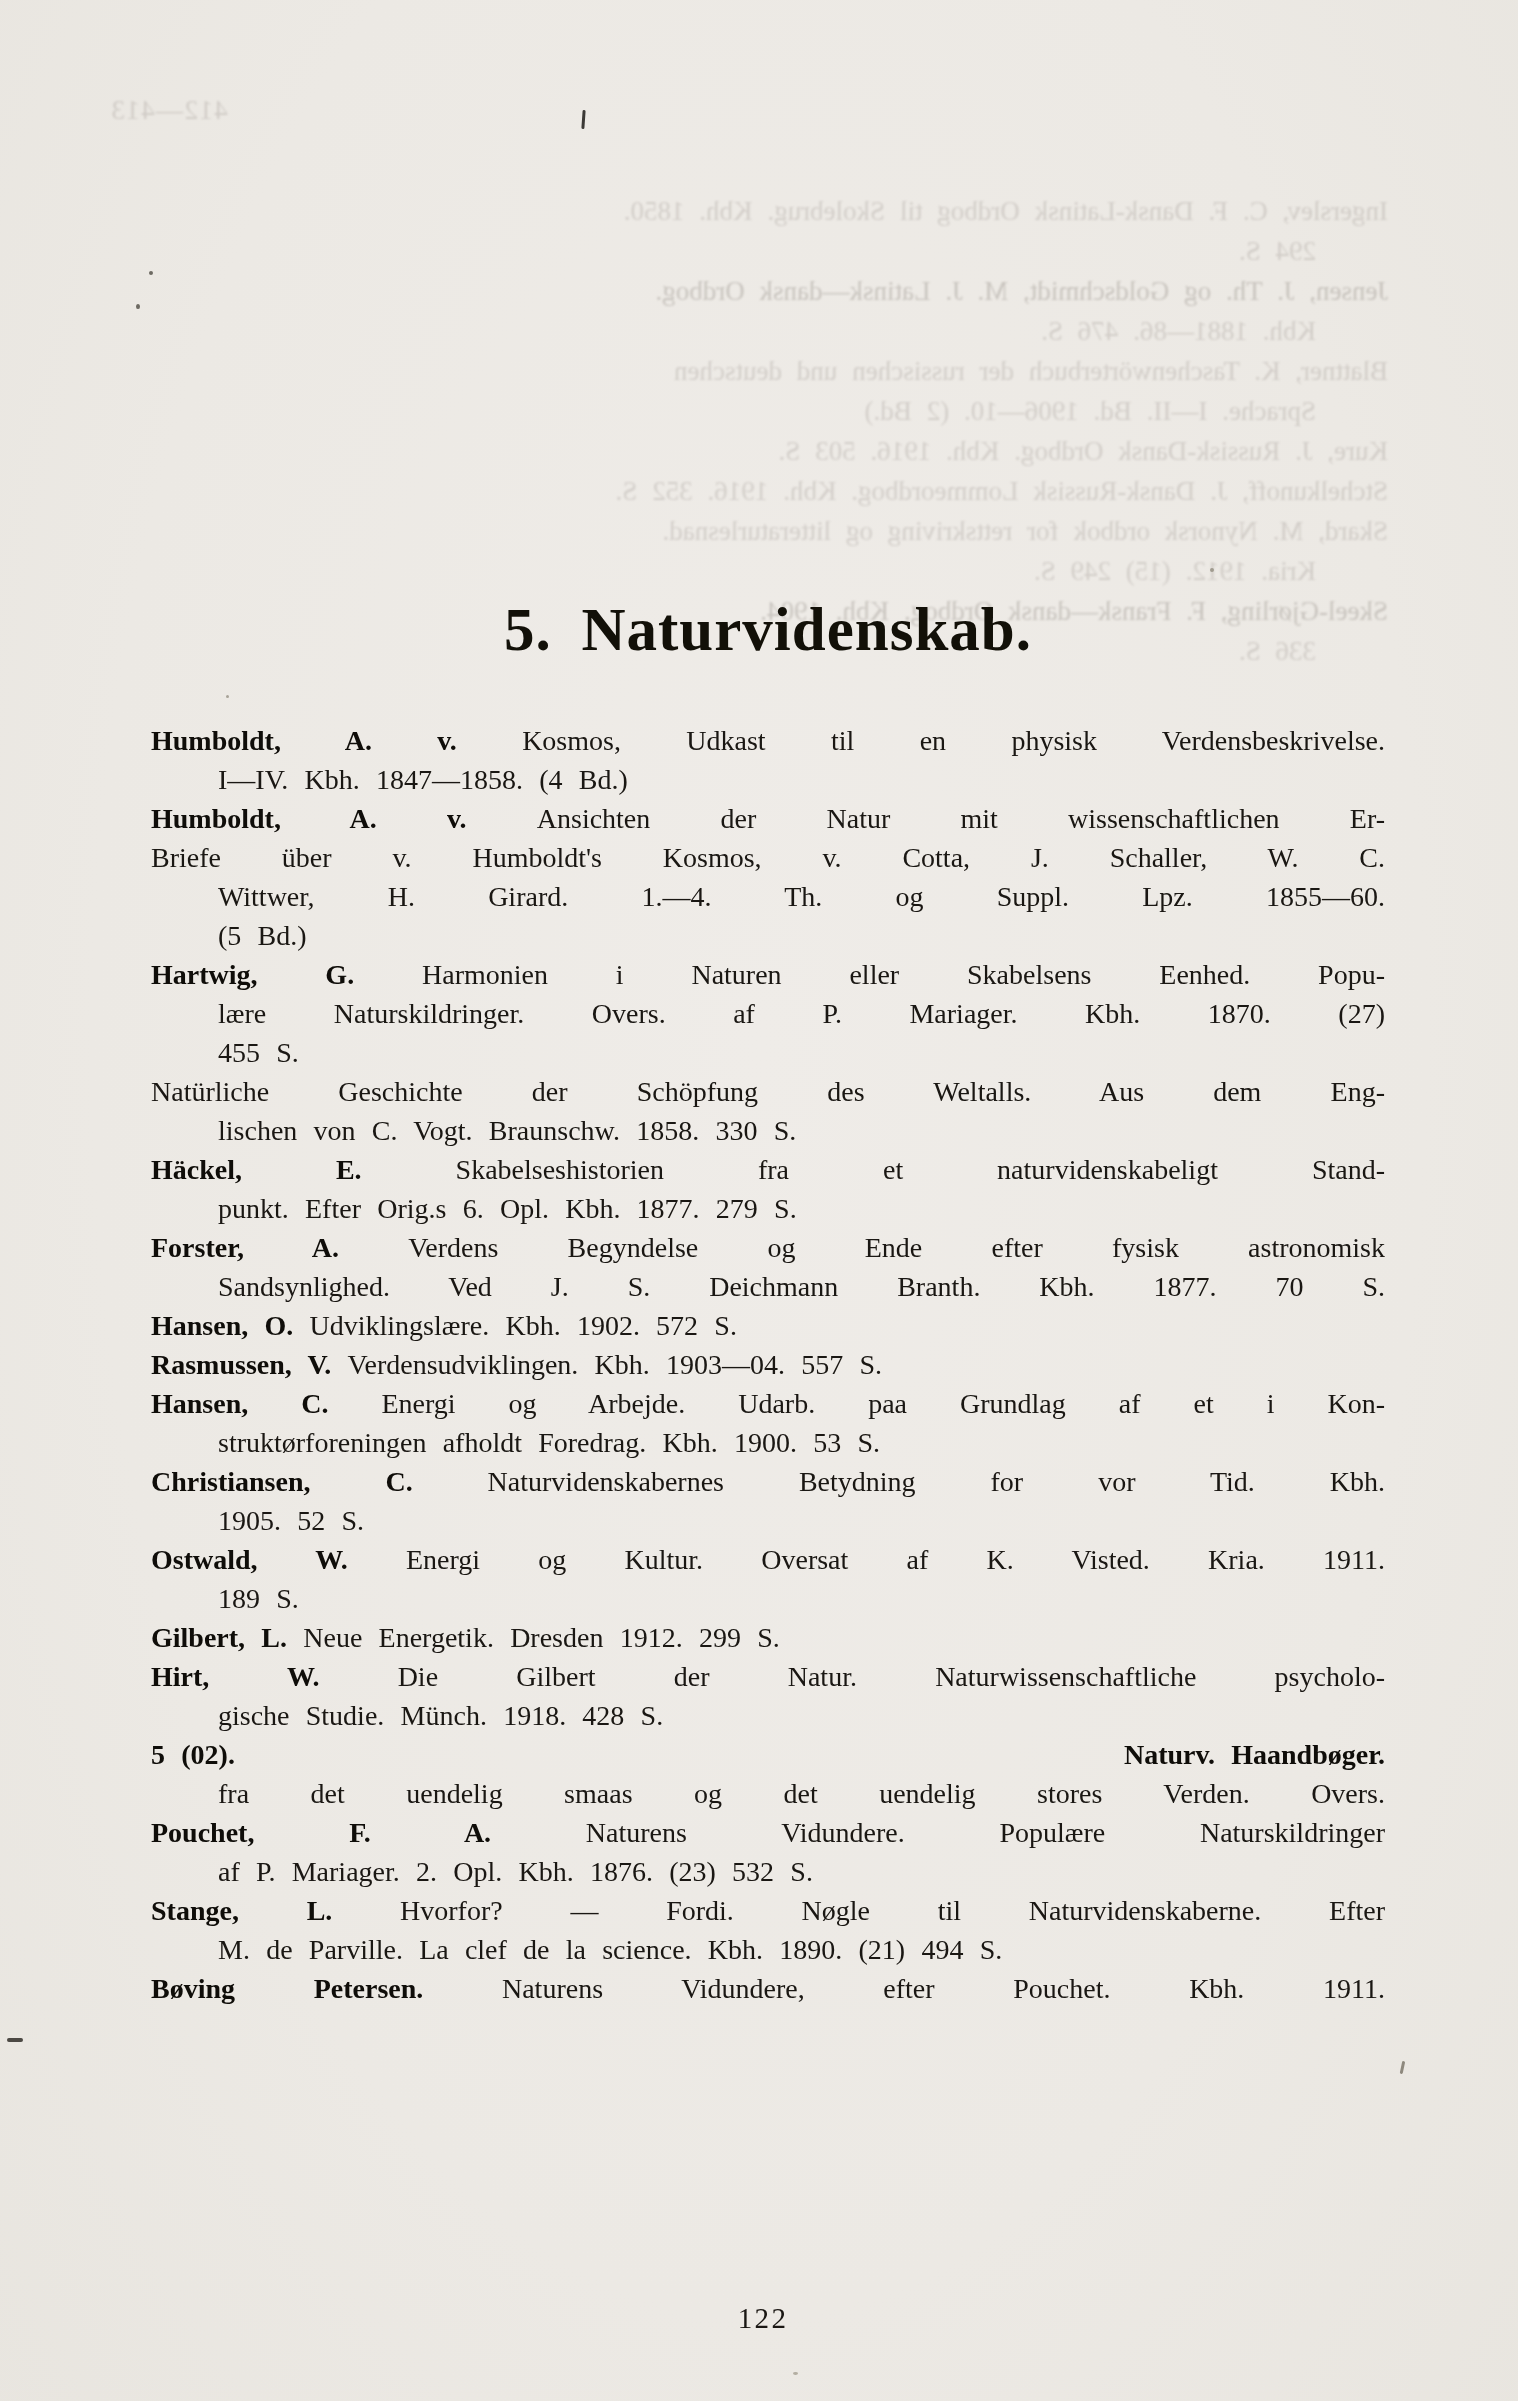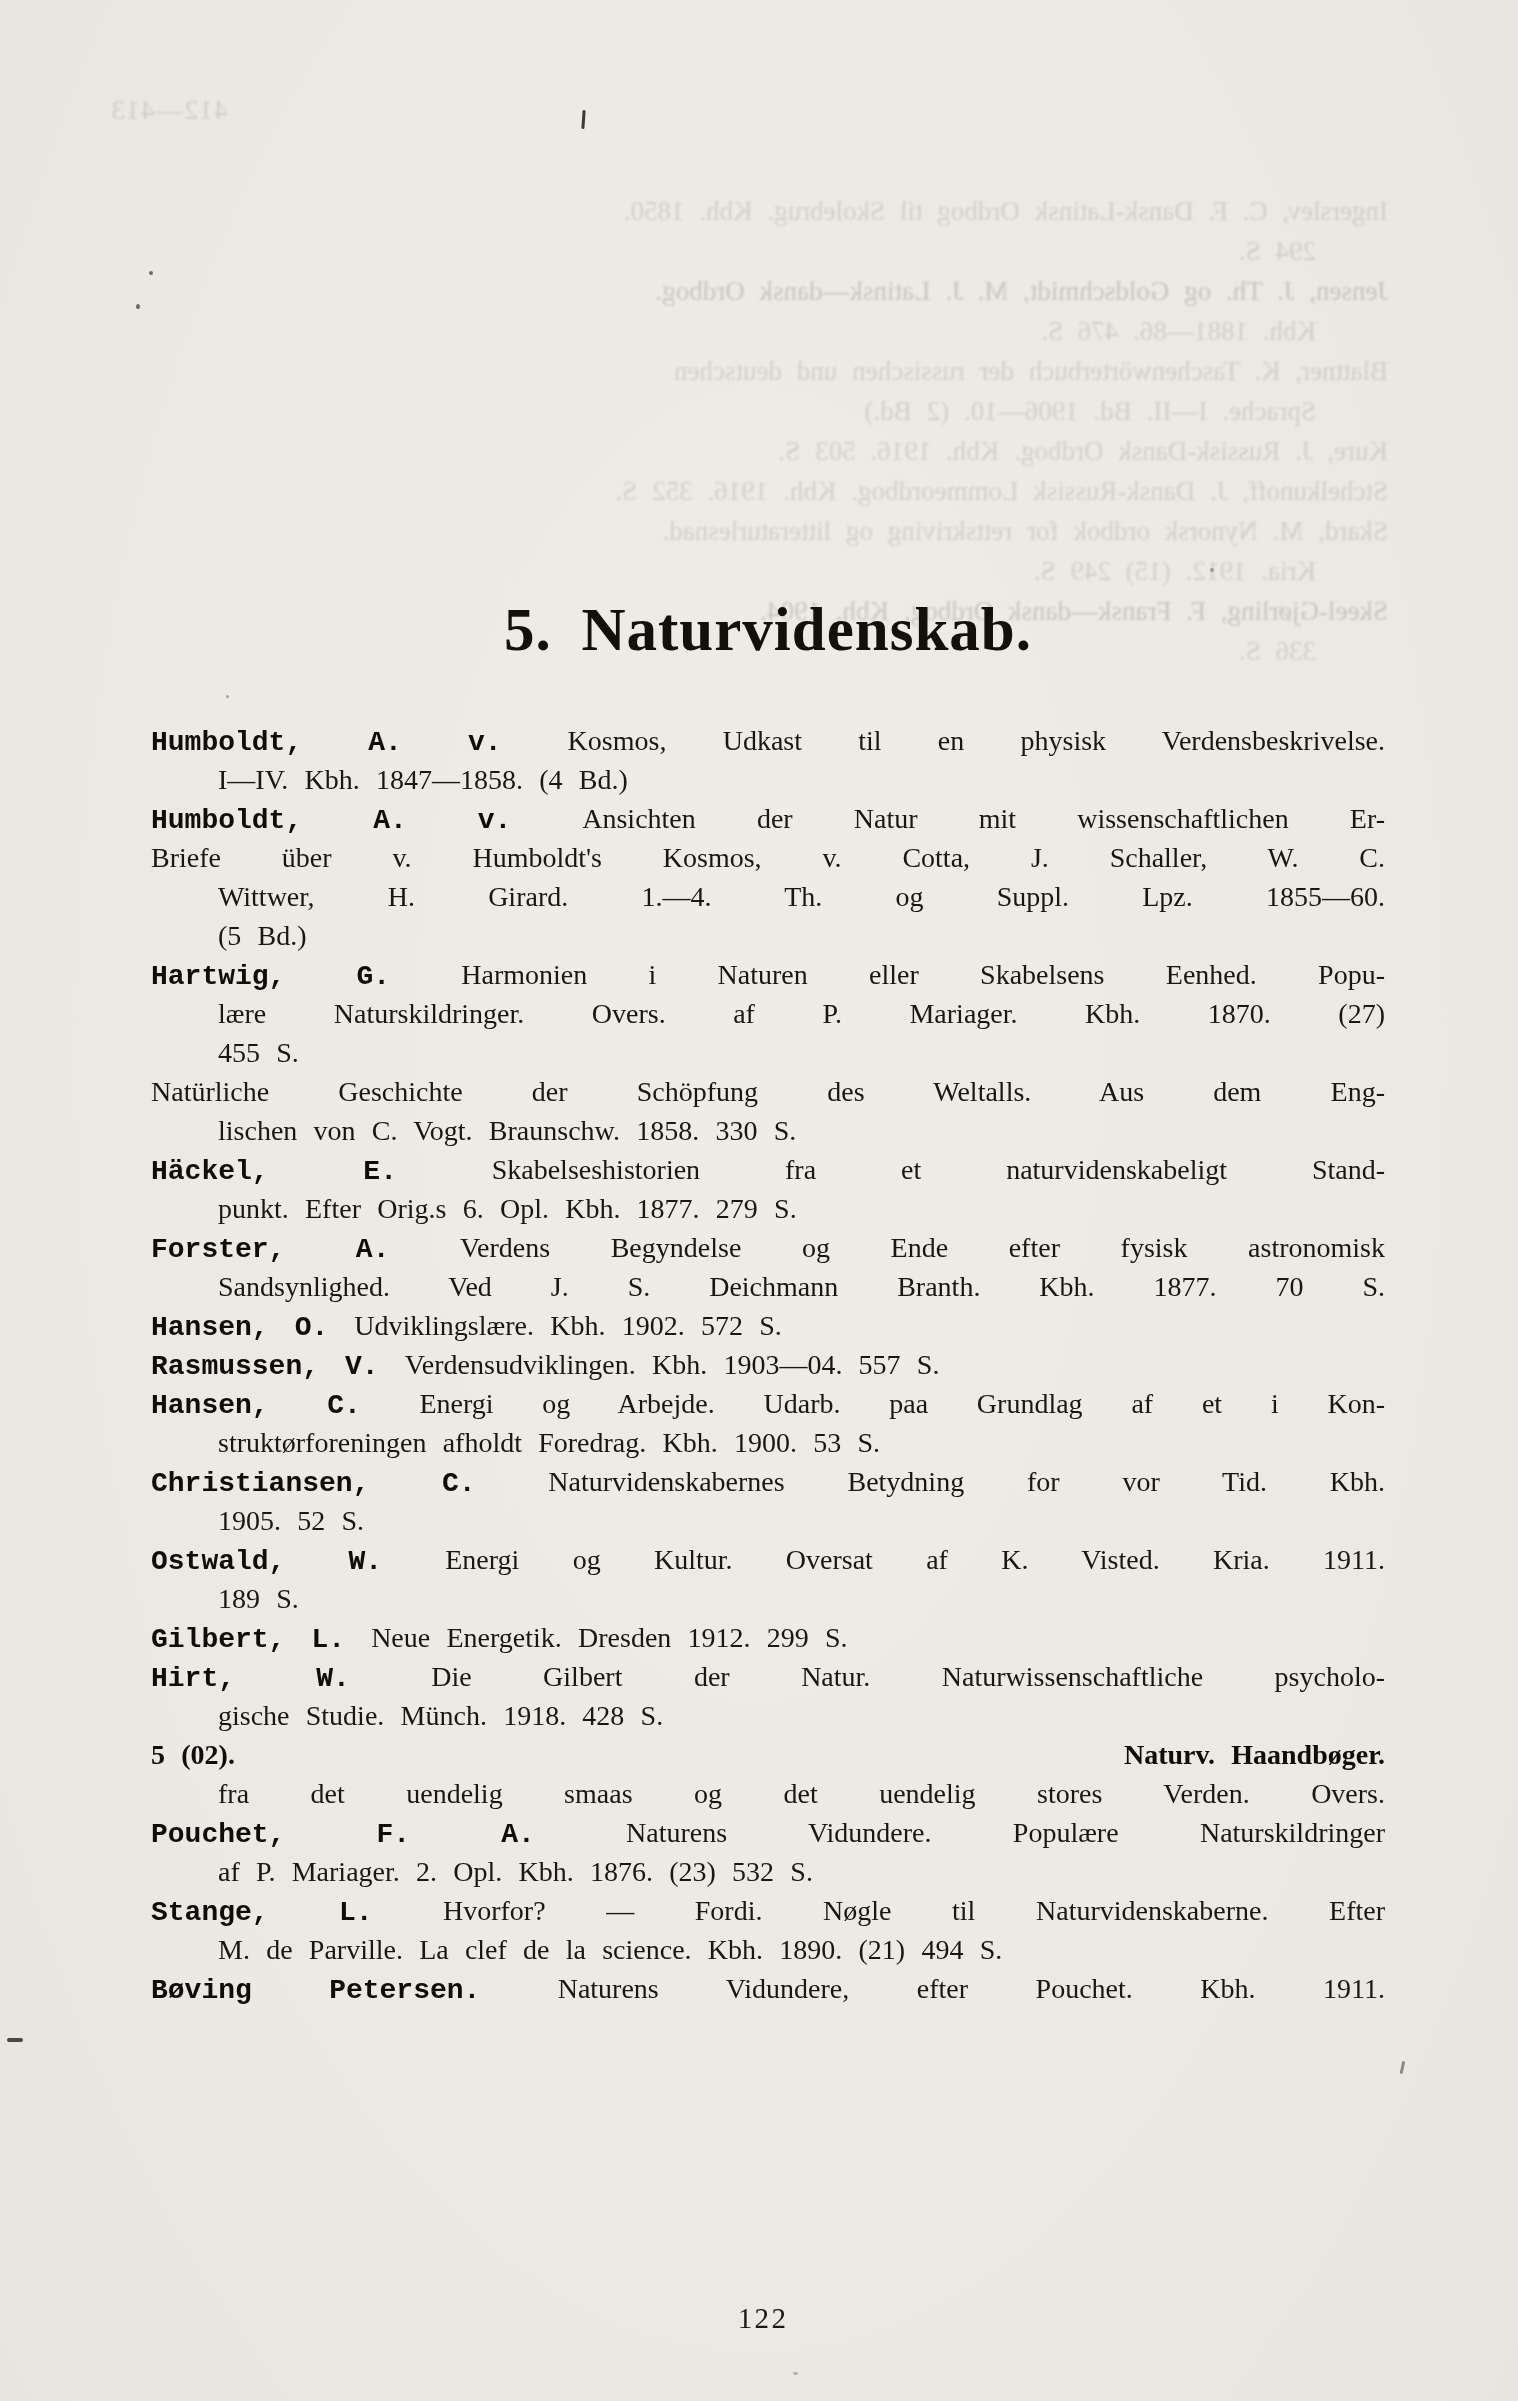--- a/index.html
+++ b/index.html
@@ -52,21 +52,21 @@
   }
   .line {
     font-size: 28px;
     line-height: 39px;
     height: 39px;
     word-spacing: 0.33em;
   }
   .line.ind { padding-left: 67px; }
   .line.just { text-align: justify; text-align-last: justify; }
   .line.just::after { content: ""; display: inline-block; width: 100%; height: 0; }
-  .line .b { font-weight: bold; color: #0f0d09; font-family: Liberation Mono, monospace; }
+  .line .b { font-weight: bold; color: #0f0d09; }
   .line.classmark {
     display: flex;
     justify-content: space-between;
     font-weight: bold;
     color: #0f0d09;
   }
 
   .pagenum {
     position: absolute;
     left: 16px; top: 2302px; width: 1494px;

